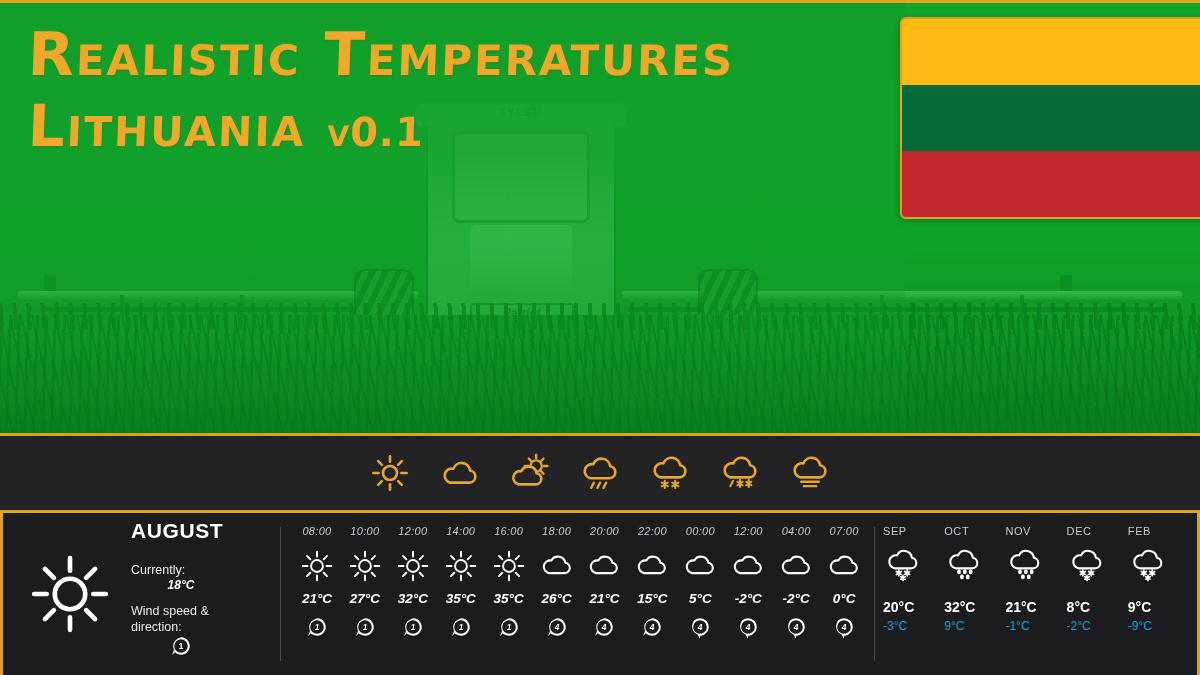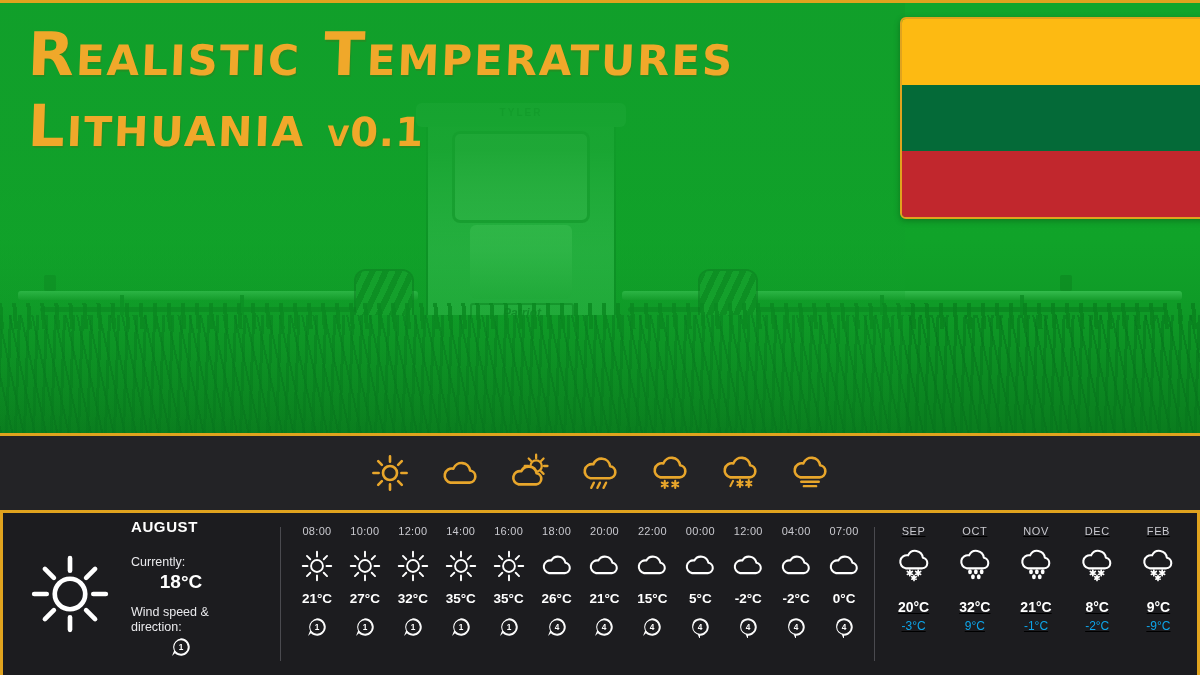--- a/index.html
+++ b/index.html
@@ -136,35 +136,35 @@
     border-left:3px solid #E0A31E;
     border-right:3px solid #E0A31E;
     border-bottom:3px solid #E0A31E;
     display:flex;
   }
   .sep { width:1px; background:#4a4a4f; margin:14px 0; flex:0 0 1px; }
 
   .cur-block { width:277px; display:flex; align-items:center; padding-left:24px; }
   .cur-sun { width:86px; height:86px; flex:0 0 86px; }
   .cur-info { margin-left:18px; color:#fff; }
-  .cur-month { font-size:15px; font-weight:bold; letter-spacing:.6px; margin-bottom:20px; }
+  .cur-month { font-size:21px; font-weight:bold; letter-spacing:.6px; margin-bottom:20px; }
   .cur-row { display:flex; align-items:center; margin-bottom:12px;flex-direction:column; }
   .cur-label { font-size:12.5px; color:#e9e9ec; width:100px; line-height:1.25; }
-  .cur-value { font-size:19px; font-weight:bold; color:#fff; }
+  .cur-value { font-size:12px; font-weight:bold; color:#fff;font-style:italic; }
   .cur-windwrap { width:46px; display:flex; justify-content:center; }
 
-  .hourly { flex:1 1 auto; display:flex; padding:12px 6px 12px 12px; }
+  .hourly { flex:1 1 auto; display:flex; padding:12px 6px 12px 12px;font-style:italic; }
   .hcell { flex:1 1 0; display:flex; flex-direction:column; align-items:center; }
   .hcell .t { font-size:11px; color:#c9c9cf; letter-spacing:.3px; margin-bottom:10px; }
   .hcell .ic { width:38px; height:38px; }
   .hcell .temp { font-size:13.5px; font-weight:bold; color:#fff; margin-top:6px; }
   .hcell .wind { margin-top:10px; }
 
   .monthly { width:322px; display:flex; padding:12px 8px 8px 8px; }
-  .mcell { flex:1 1 0; display:flex; flex-direction:column; align-items:center;text-decoration:underline; }
+  .mcell { flex:1 1 0; display:flex; flex-direction:column; align-items:flex-start; }
   .mcell .mn { font-size:11px; color:#c9c9cf; letter-spacing:.6px; margin-bottom:8px; }
   .mcell .ic { width:40px; height:40px; }
   .mcell .hi { font-size:14px; font-weight:bold; color:#fff; margin-top:14px; }
   .mcell .lo { font-size:12px; color:#0ea5e9; margin-top:4px; }
 
   .windbadge { width:22px; height:22px; display:block; }
 </style>
 </head>
 <body>
 

